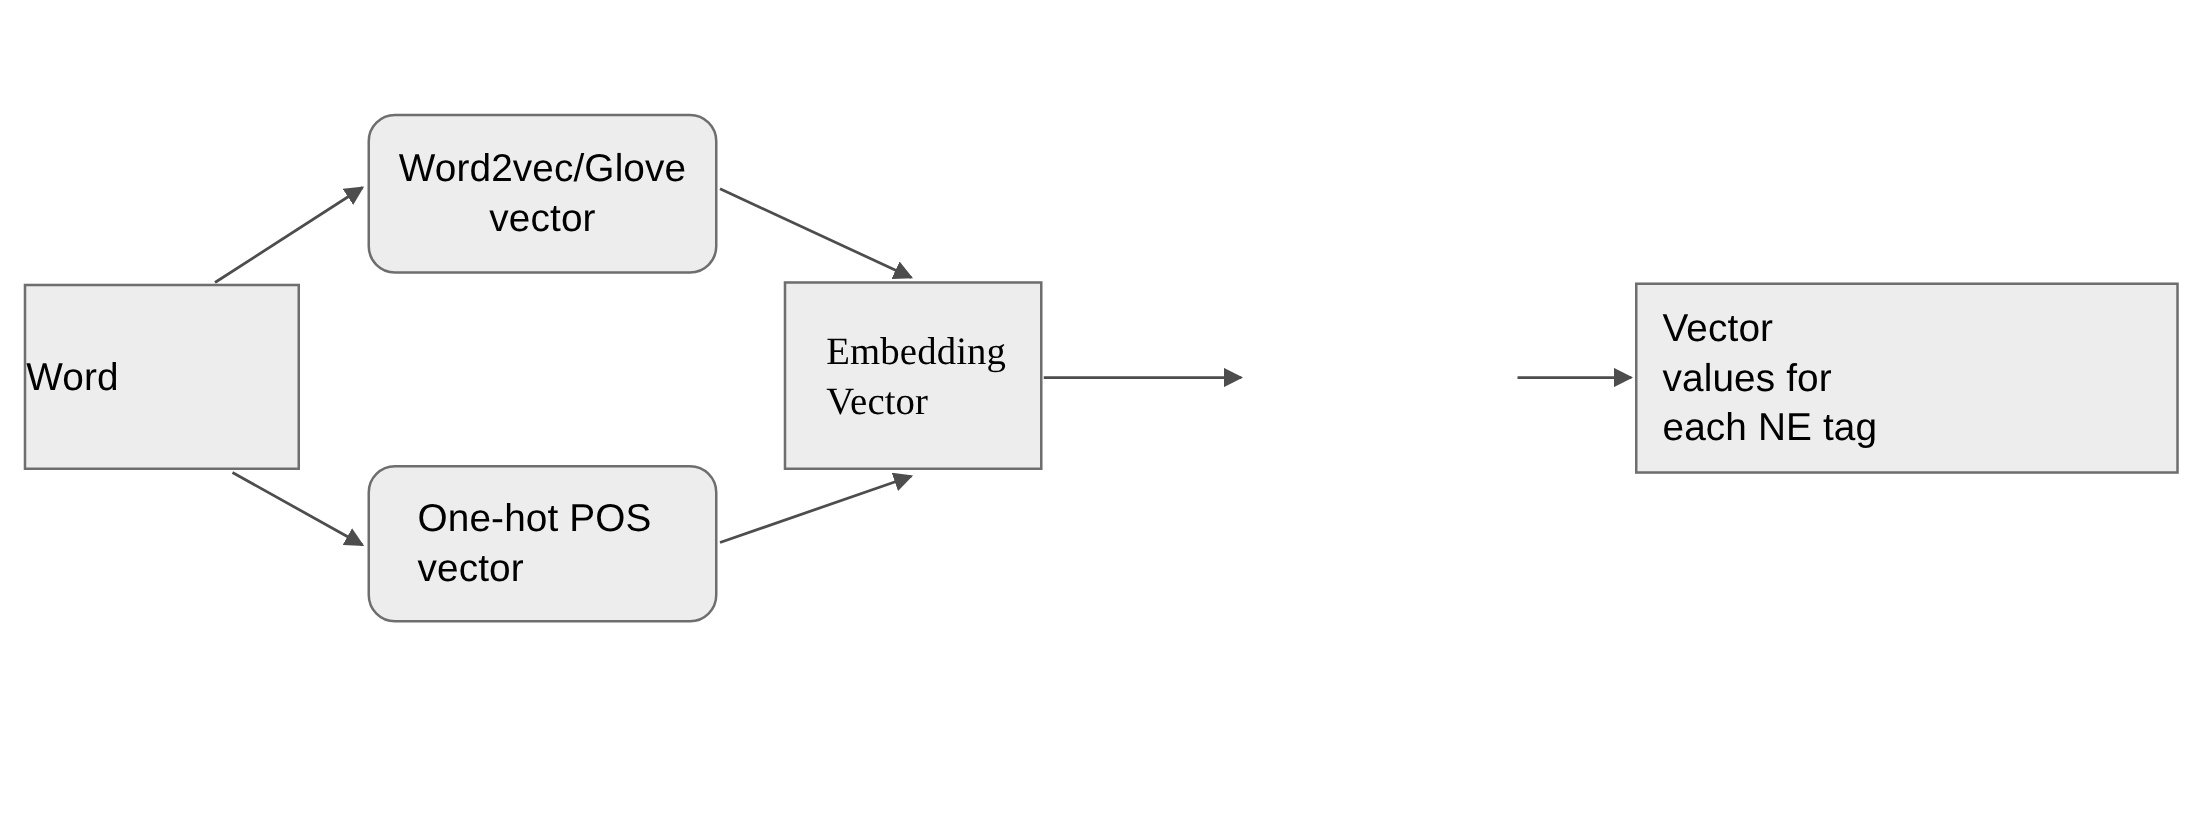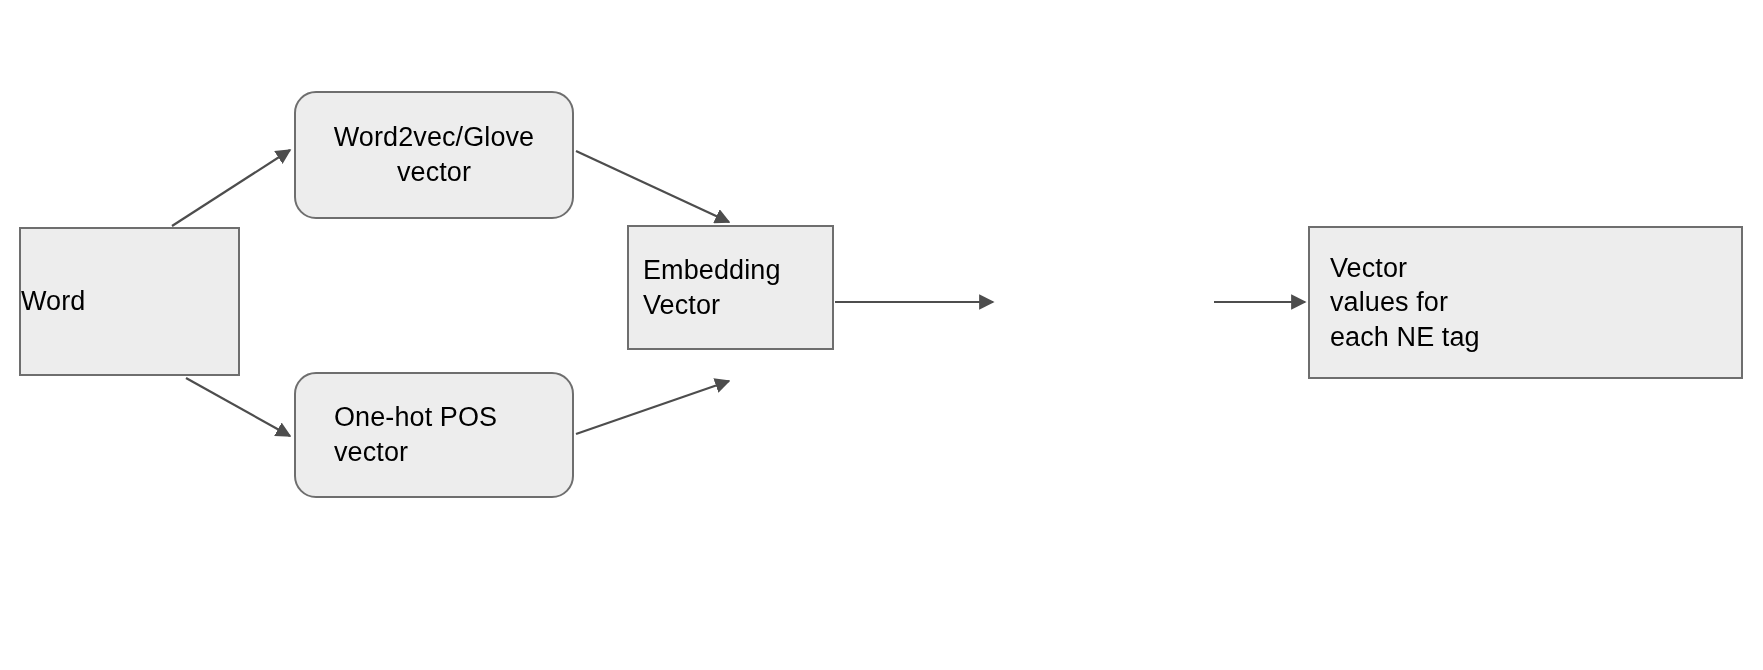--- a/index.html
+++ b/index.html
@@ -25,21 +25,21 @@
     width: 1763px;
     height: 670px;
     pointer-events: none;
   }
   .node {
     position: absolute;
     box-sizing: border-box;
     background: #ededed;
     border: 2px solid #6e6e6e;
     color: #000000;
-    font-size: 27px;
+    font-size: 31px;
     line-height: 1.28;
     letter-spacing: 0.1px;
     display: flex;
     align-items: center;
   }
   .node .label {
     display: block;
     width: 100%;
     white-space: pre-line;
   }
@@ -60,22 +60,23 @@
   }
   #node-w2v .label { text-align: center; }
 
   #node-pos {
     left: 294px; top: 372px; width: 280px; height: 126px;
     padding-left: 22px;
   }
   #node-pos .label { text-align: left; margin-left: 16px; }
 
   #node-embed {
-    left: 627px; top: 225px; width: 207px; height: 125px;
-    padding-left: 14px;
+    left: 627px; top: 225px; width: 207px; height: 151px;
+    padding-left: 32px;
+    font-family: Liberation Serif, serif;
   }
   #node-embed .label { text-align: left; }
 
   #node-rnn {
     left: 996px; top: 198px; width: 217px; height: 206px;
     padding-left: 45px;
   }
   #node-rnn .label { text-align: left; }
 
   #node-softmax {

